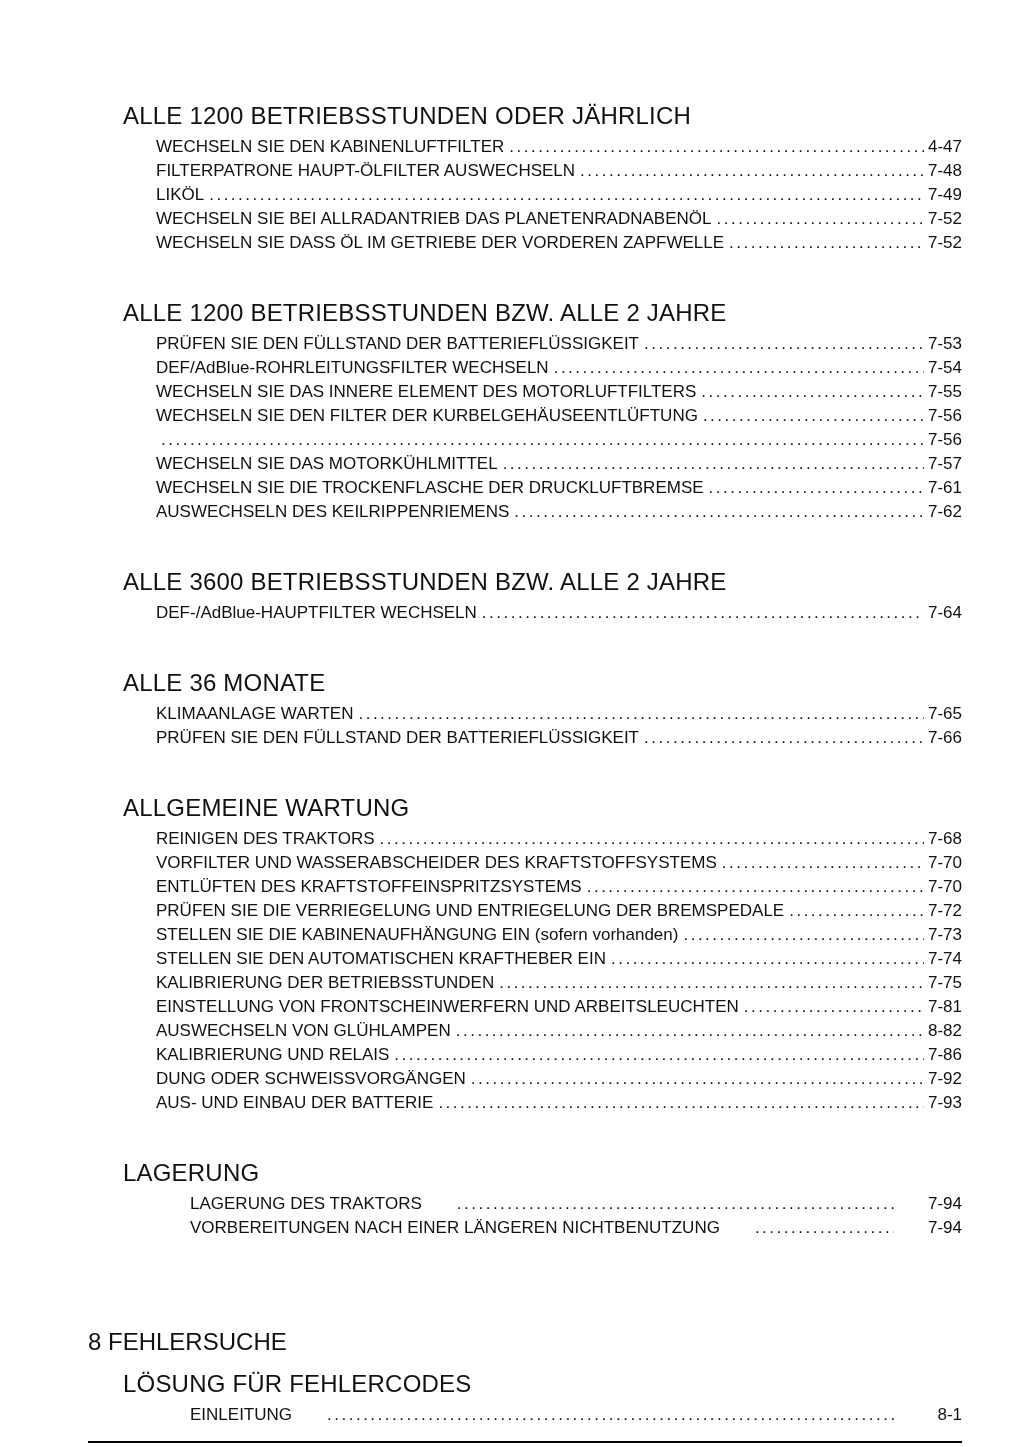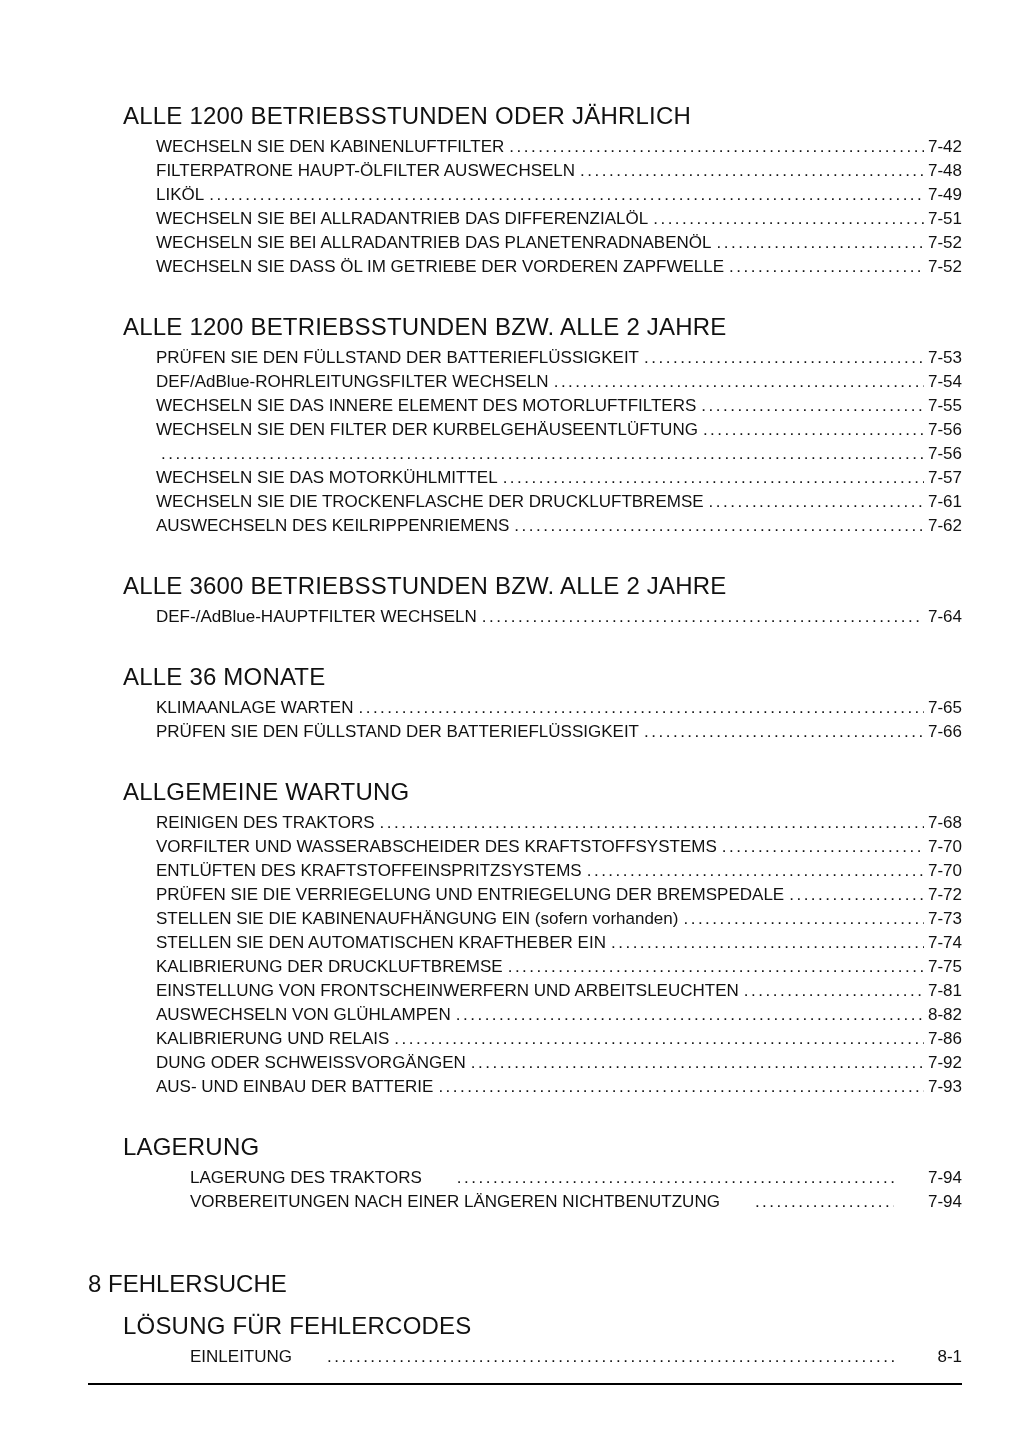--- a/index.html
+++ b/index.html
@@ -19,21 +19,21 @@
     position: relative;
   }
   .section-heading {
     font-size: 24px;
     line-height: 28px;
     font-weight: 400;
     letter-spacing: 0.2px;
     margin: 0 0 5px 0;
     white-space: nowrap;
   }
-  .toc-section + .toc-section { margin-top: 34px; }
+  .toc-section + .toc-section { margin-top: 44px; }
   .entry, .entry-pre {
     font-size: 17px;
     line-height: 24px;
     padding-left: 33px;
   }
   .entry { display: flex; align-items: center; }
   .entry-pre { white-space: nowrap; }
   .entry.indent-2, .entry-pre.indent-2 { padding-left: 67px; gap: 30px; }
   .entry-title { white-space: nowrap; flex: 0 0 auto; }
   .leader {
@@ -41,21 +41,21 @@
     min-width: 0;
     overflow: hidden;
     white-space: nowrap;
     margin: 0 4px 0 5px;
   }
   .leader::after {
     content: "........................................................................................................................................................................";
     letter-spacing: 2.5px;
   }
   .entry-page { white-space: nowrap; flex: 0 0 auto; min-width: 34px; text-align: right; }
-  .chapter { margin-top: 56px; }
+  .chapter { margin-top: 88px; }
   .chapter-title {
     font-size: 24px;
     line-height: 28px;
     font-weight: 400;
     margin-left: -35px;
     white-space: nowrap;
   }
   .chapter .section-heading { margin-top: 14px; margin-bottom: 5px; }
   .bottom-rule {
     margin: 14px 0 0 -35px;
@@ -67,38 +67,33 @@
 </head>
 <body>
 
 <div class="page">
   <div id="toc-root">
       <section class="toc-section">
         <div class="section-heading">ALLE 1200 BETRIEBSSTUNDEN ODER JÄHRLICH</div>
         <div class="entry">
           <span class="entry-title">WECHSELN SIE DEN KABINENLUFTFILTER</span>
           <span class="leader"></span>
-          <span class="entry-page">7-42</span>
+          <span class="entry-page">4-47</span>
         </div>
         <div class="entry">
           <span class="entry-title">FILTERPATRONE HAUPT-ÖLFILTER AUSWECHSELN</span>
           <span class="leader"></span>
           <span class="entry-page">7-48</span>
         </div>
         <div class="entry">
           <span class="entry-title">LIKÖL</span>
           <span class="leader"></span>
           <span class="entry-page">7-49</span>
         </div>
         <div class="entry">
-          <span class="entry-title">WECHSELN SIE BEI ALLRADANTRIEB DAS DIFFERENZIALÖL</span>
-          <span class="leader"></span>
-          <span class="entry-page">7-51</span>
-        </div>
-        <div class="entry">
           <span class="entry-title">WECHSELN SIE BEI ALLRADANTRIEB DAS PLANETENRADNABENÖL</span>
           <span class="leader"></span>
           <span class="entry-page">7-52</span>
         </div>
         <div class="entry">
           <span class="entry-title">WECHSELN SIE DASS ÖL IM GETRIEBE DER VORDEREN ZAPFWELLE</span>
           <span class="leader"></span>
           <span class="entry-page">7-52</span>
         </div>
       </section>
@@ -191,21 +186,21 @@
           <span class="entry-title">STELLEN SIE DIE KABINENAUFHÄNGUNG EIN (sofern vorhanden)</span>
           <span class="leader"></span>
           <span class="entry-page">7-73</span>
         </div>
         <div class="entry">
           <span class="entry-title">STELLEN SIE DEN AUTOMATISCHEN KRAFTHEBER EIN</span>
           <span class="leader"></span>
           <span class="entry-page">7-74</span>
         </div>
         <div class="entry">
-          <span class="entry-title">KALIBRIERUNG DER DRUCKLUFTBREMSE</span>
+          <span class="entry-title">KALIBRIERUNG DER BETRIEBSSTUNDEN</span>
           <span class="leader"></span>
           <span class="entry-page">7-75</span>
         </div>
         <div class="entry">
           <span class="entry-title">EINSTELLUNG VON FRONTSCHEINWERFERN UND ARBEITSLEUCHTEN</span>
           <span class="leader"></span>
           <span class="entry-page">7-81</span>
         </div>
         <div class="entry">
           <span class="entry-title">AUSWECHSELN VON GLÜHLAMPEN</span>

